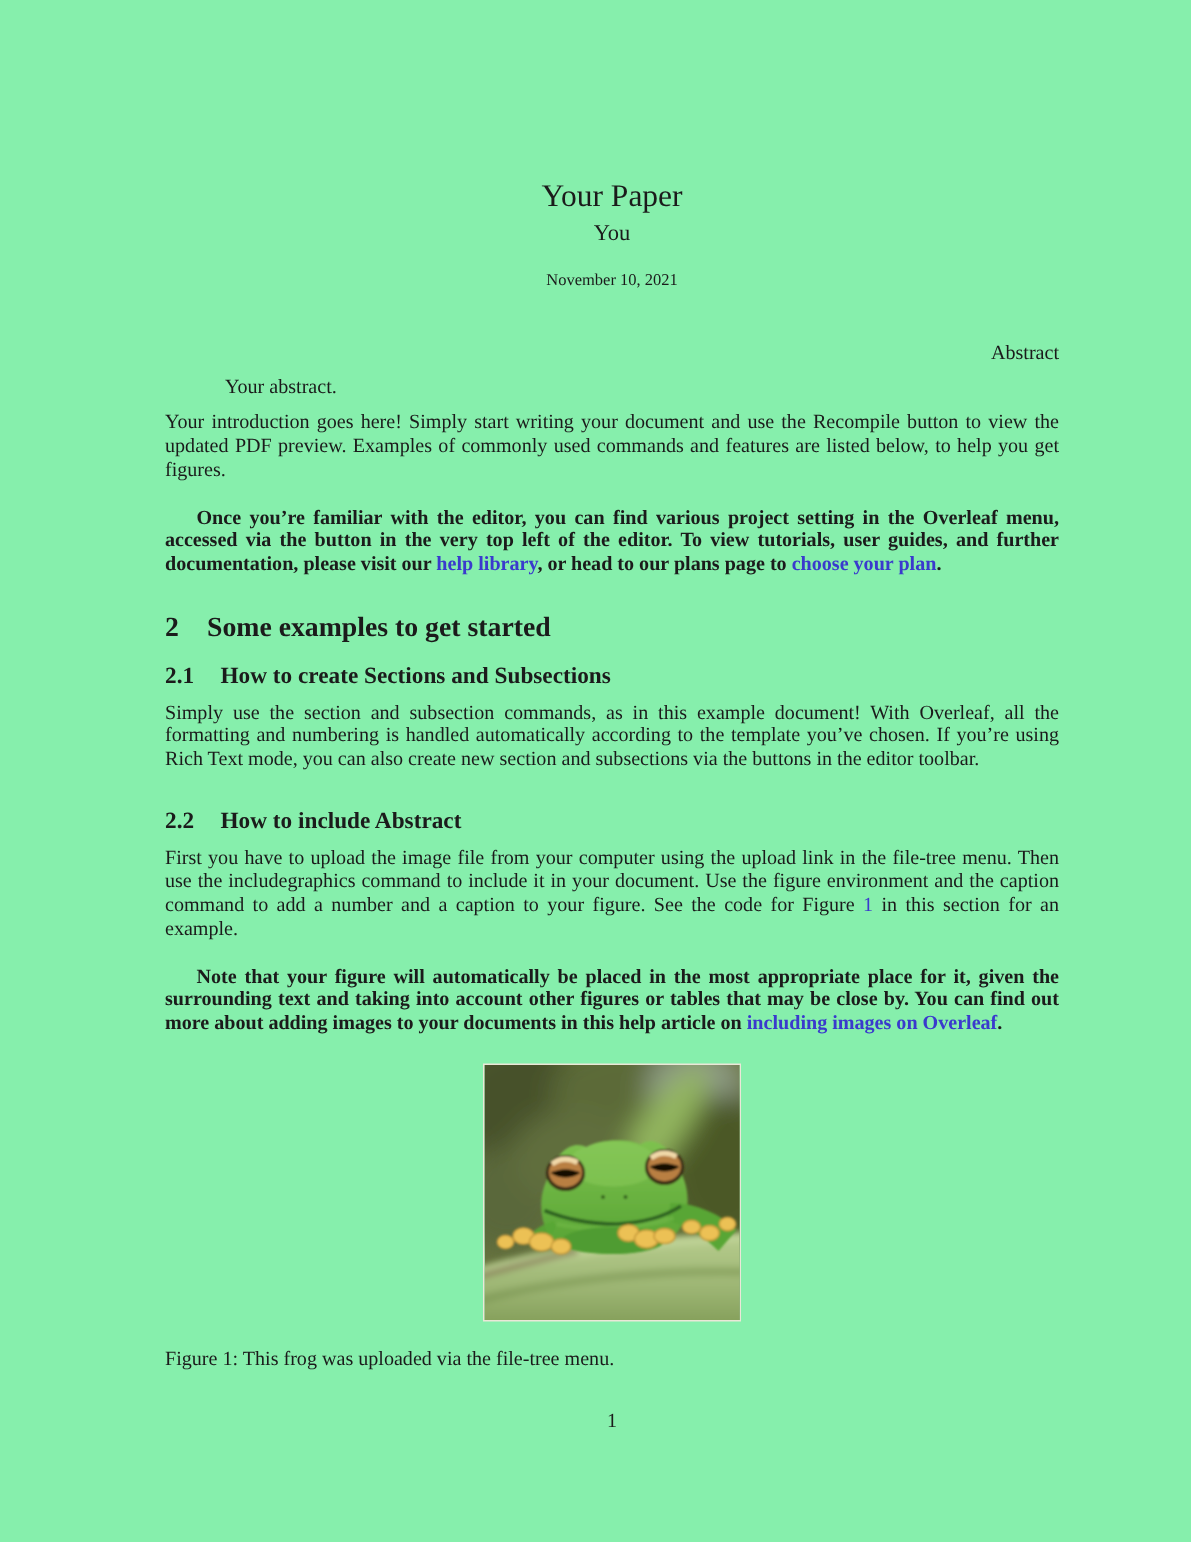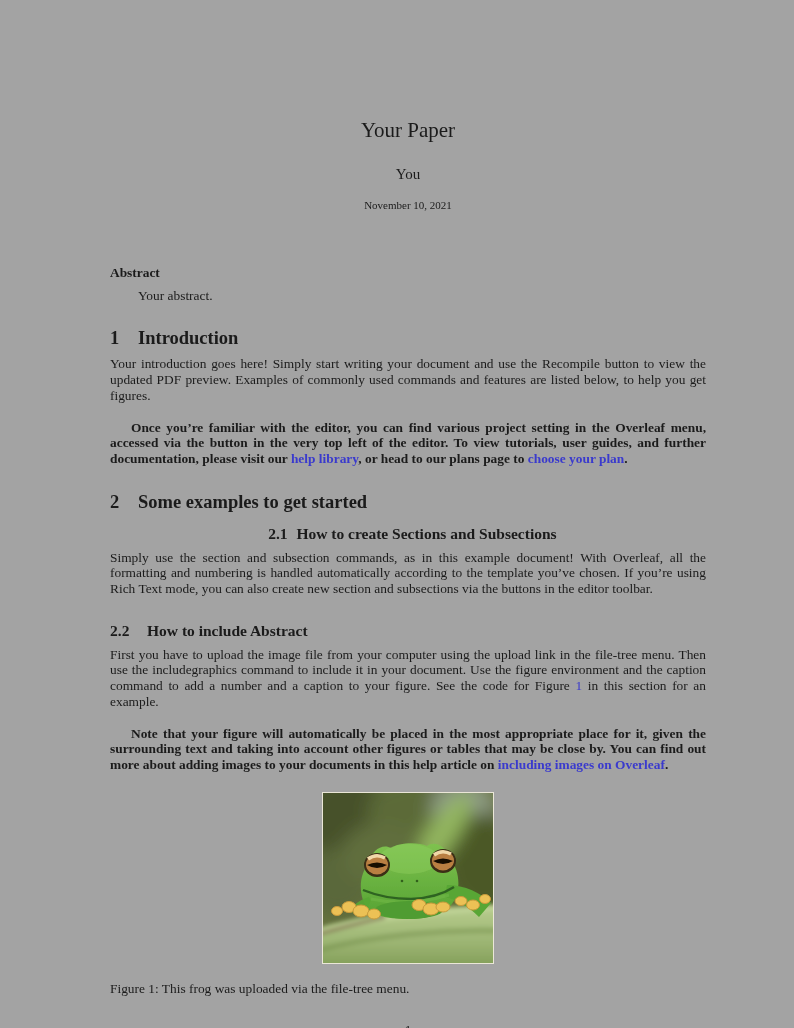--- a/index.html
+++ b/index.html
@@ -1,45 +1,45 @@
 <!DOCTYPE html>
 <html style="--link: #3a3acd; --ink: #1b1b1b;"><head>
 <meta charset="utf-8">
 <style>
   :root { --link: #3a3acd; --ink: #1b1b1b; }
   * { box-sizing: border-box; }
   html, body { margin: 0; padding: 0; background: #ffffff; }
   .page {
     position: relative;
     width: 794px; height: 1028px;
-    background: #a3a3a3;
+    background: #86efac;
     color: var(--ink);
     font-family: "Liberation Serif", "DejaVu Serif", serif;
     font-size: 13.4px;
     line-height: 15.7px;
     overflow: hidden;
   }
   .content { margin-left: 110px; width: 596px; padding-top: 119px; }
 
   .doc-title  { text-align: center; font-size: 21px; line-height: 23px; font-weight: 400; }
-  .doc-author { text-align: center; font-size: 15px; line-height: 16px; margin-top: 24px; }
+  .doc-author { text-align: center; font-size: 15px; line-height: 16px; margin-top: 6px; }
   .doc-date   { text-align: center; font-size: 11px; line-height: 16px; margin-top: 15px; }
 
-  .abstract-heading { text-align: left; font-weight: bold; margin-top: 52px; }
-  .abstract-body    { margin: 7px 40px 0 28px; text-align: justify; }
+  .abstract-heading { text-align: right; font-weight: normal; margin-top: 32px; }
+  .abstract-body    { margin: 7px 40px 0 40px; text-align: justify; }
 
   h2.sec {
     font-size: 18.5px; line-height: 20px; font-weight: bold;
     margin: 25px 0 0 0; color: var(--ink);
   }
   h3.subsec {
     font-size: 15.5px; line-height: 17px; font-weight: bold;
     margin: 25px 0 0 0; color: var(--ink);
   }
-  h3.subsec.tight { margin-top: 13px; text-align: center; }
+  h3.subsec.tight { margin-top: 13px; }
   .sec-num    { display: inline-block; min-width: 28px; }
   .subsec-num { display: inline-block; min-width: 37px; }
 
   p.para { margin: 8px 0 0 0; text-align: justify; }
   p.para.cont { margin-top: 16px; text-indent: 21px; font-weight: bold; }
 
   .doc-link { color: var(--link); cursor: pointer; }
 
   .figure-wrap { margin-top: 19px; text-align: center; }
   .figimg {
@@ -56,21 +56,20 @@
 <div class="page">
   <div class="content">
 
     <div class="doc-title">Your Paper</div>
     <div class="doc-author">You</div>
     <div class="doc-date">November 10, 2021</div>
 
     <div class="abstract-heading">Abstract</div>
     <p class="abstract-body">Your abstract.</p>
 
-    <h2 class="sec"><span class="sec-num">1</span><span>Introduction</span></h2>
     <p class="para"><span>Your introduction goes here! Simply start writing your document and use the Recompile button to view the updated PDF preview. Examples of commonly used commands and features are listed below, to help you get figures.</span></p>
     <p class="para cont"><span>Once you’re familiar with the editor, you can find various project setting in the Overleaf menu, accessed via the button in the very top left of the editor. To view tutorials, user guides, and further documentation, please visit our </span><span class="doc-link">help library</span><span>, or head to our plans page to </span><span class="doc-link">choose your plan</span><span>.</span></p>
 
     <h2 class="sec"><span class="sec-num">2</span><span>Some examples to get started</span></h2>
 
     <h3 class="subsec tight"><span class="subsec-num">2.1</span><span>How to create Sections and Subsections</span></h3>
     <p class="para"><span>Simply use the section and subsection commands, as in this example document! With Overleaf, all the formatting and numbering is handled automatically according to the template you’ve chosen. If you’re using Rich Text mode, you can also create new section and subsections via the buttons in the editor toolbar.</span></p>
 
     <h3 class="subsec"><span class="subsec-num">2.2</span><span>How to include Abstract</span></h3>
     <p class="para"><span>First you have to upload the image file from your computer using the upload link in the file-tree menu. Then use the includegraphics command to include it in your document. Use the figure environment and the caption command to add a number and a caption to your figure. See the code for Figure </span><span class="doc-link">1</span><span> in this section for an example.</span></p>

